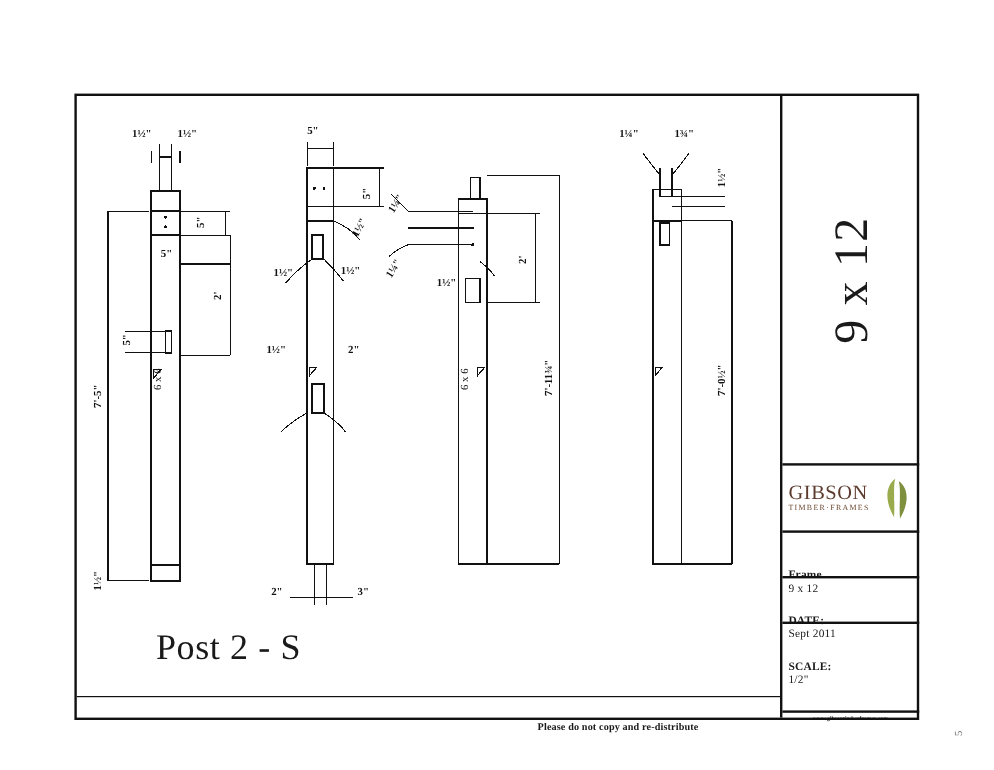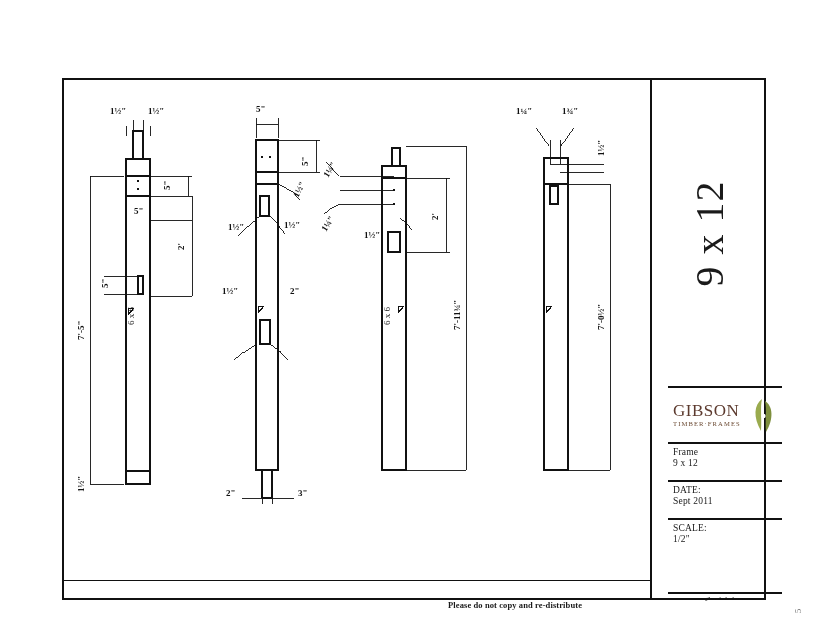--- a/index.html
+++ b/index.html
@@ -13,23 +13,23 @@
   
   #tb-divider{position:absolute;left:586px;top:0;width:2px;height:100%;background:#111;}
 
   
   #tb-col{position:absolute;left:588px;top:0;width:114px;height:100%;}
   #tb-frame-size{position:absolute;left:0;top:0;width:114px;height:306px;
         display:flex;align-items:center;justify-content:center;}
   #tb-frame-size span{transform:rotate(-90deg);white-space:nowrap;
         font-size:40px;font-family:"Liberation Serif",serif;letter-spacing:1px;}
 
-  .tb-row{position:absolute;left:16px;width:114px;border-top:2px solid #111;
+  .tb-row{position:absolute;left:0;width:114px;border-top:2px solid #111;
           box-sizing:border-box;padding:3px 5px 2px 5px;}
-  .tb-key{font-weight:normal;font-size:9.5px;line-height:11px;letter-spacing:.2px;}
+  .tb-key{font-weight:bold;font-size:9.5px;line-height:11px;letter-spacing:.2px;margin-top:28px;}
   .tb-val{font-size:9.5px;line-height:11px;letter-spacing:.2px;}
 
   #tb-logo{top:306px;height:56px;padding:0;display:block;}
   .logo-wrap{position:relative;width:100%;height:100%;
              display:flex;align-items:center;padding-left:5px;box-sizing:border-box;}
   .logo-text{display:block;}
   .logo-g{font-size:17px;letter-spacing:.5px;color:#5c3a2e;line-height:17px;
           font-family:"Liberation Serif",serif;}
   .logo-sub{font-size:6.6px;letter-spacing:1.1px;color:#6b4a33;line-height:9px;
             font-family:"Liberation Serif",serif;}
@@ -222,20 +222,21 @@
       <text x="326" y="245" transform="rotate(-90 326 245)" font-weight="normal">6 x 6</text>
 
       <text x="452" y="34">1¼"</text>
       <text x="498" y="34">1¾"</text>
       <text x="540" y="76" transform="rotate(-90 540 76)">1½"</text>
       <text x="540" y="250" transform="rotate(-90 540 250)">7'-0½"</text>
     </g>
   </svg>
 
   <div id="caption">
+    <div class="cap-line">Post 2 - S</div>
   </div>
   <div id="copyright">Please do not copy and re-distribute</div>
   <div id="cap-rule"></div>
 
   <div id="tb-divider"></div>
   <div id="tb-col">
 
     <div id="tb-frame-size">
       <span>9 x 12</span>
     </div>

